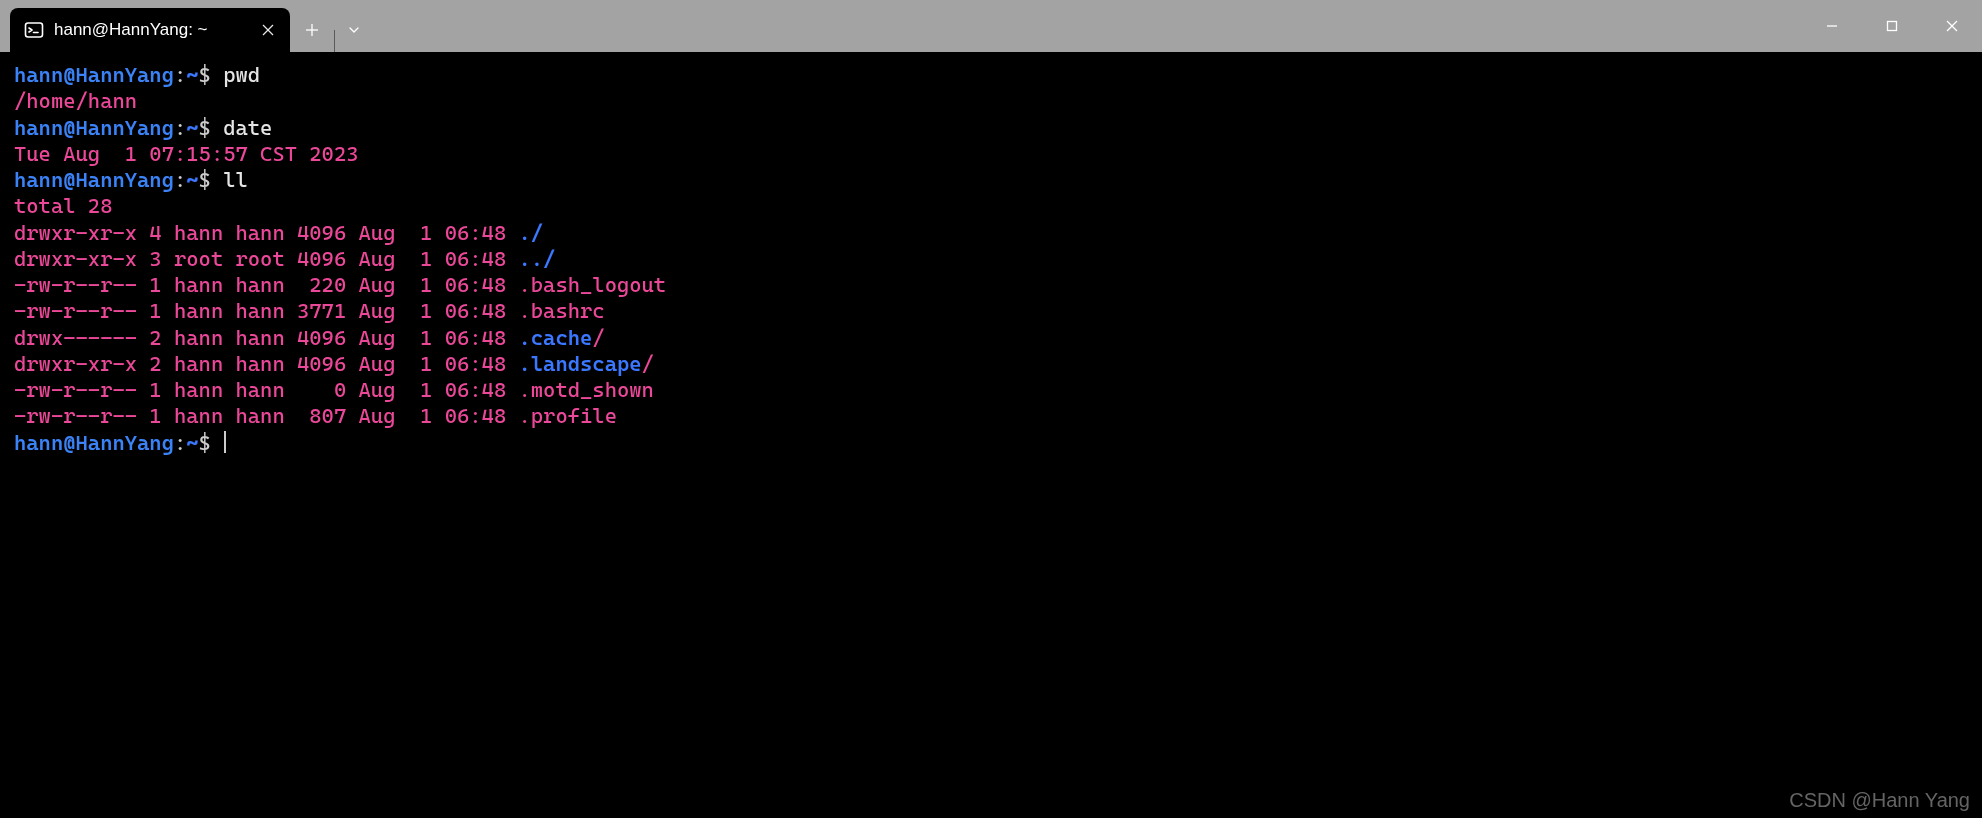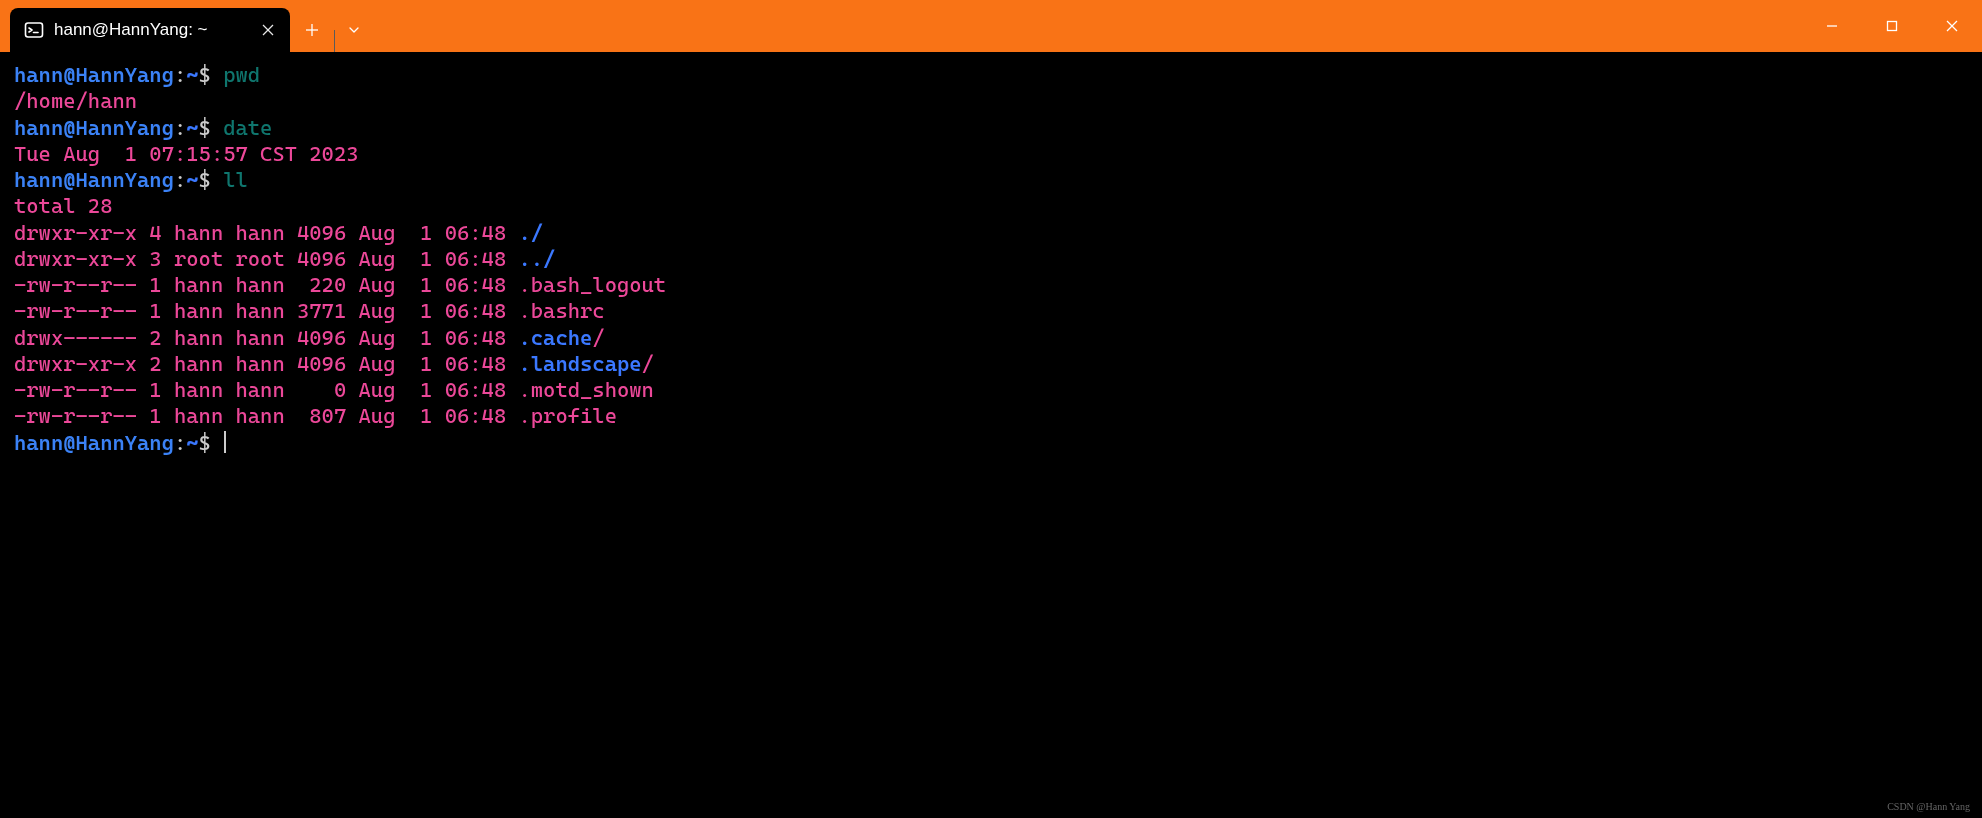--- a/index.html
+++ b/index.html
@@ -16,21 +16,21 @@
     .window {
       width: 1982px;
       height: 818px;
       background: #000;
       display: flex;
       flex-direction: column;
       position: relative;
     }
     .titlebar {
       height: 52px;
-      background: #f97316;
+      background: #a3a3a3;
       display: flex;
       align-items: flex-end;
       color: #fff;
       position: relative;
       flex-shrink: 0;
     }
     .tabs-area {
       display: flex;
       align-items: flex-end;
       height: 100%;
@@ -125,38 +125,38 @@
       font-size: 21px;
       line-height: 1.25;
       white-space: pre;
       overflow: hidden;
       font-family: "Cascadia Mono", "Cascadia Code", Consolas, monospace;
     }
     .prompt-user { color: #3b82f6; font-weight: 600; }
     .prompt-colon { color: #cccccc; }
     .prompt-path { color: #3b78ff; font-weight: 600; }
     .prompt-dollar { color: #cccccc; }
-    .cmd { color: #0f766e; }
+    .cmd { color: #e5e5e5; }
     .out { color: #ec4899; }
     .dir { color: #3b78ff; font-weight: 600; }
     .cursor-block {
       display: inline-block;
       width: 2px;
       height: 22px;
       background: #cccccc;
       vertical-align: -3px;
       margin-left: 1px;
     }
     .watermark {
       position: absolute;
       right: 12px;
       bottom: 6px;
       color: #868686;
-      font-size: 10px;
-      font-family: Liberation Serif, serif;
+      font-size: 20px;
+      font-family: Liberation Sans, sans-serif;
       opacity: 0.75;
     }
   </style>
 </head>
 <body>
 
 <div class="window">
 
   <div class="titlebar">
     <div class="tabs-area">

